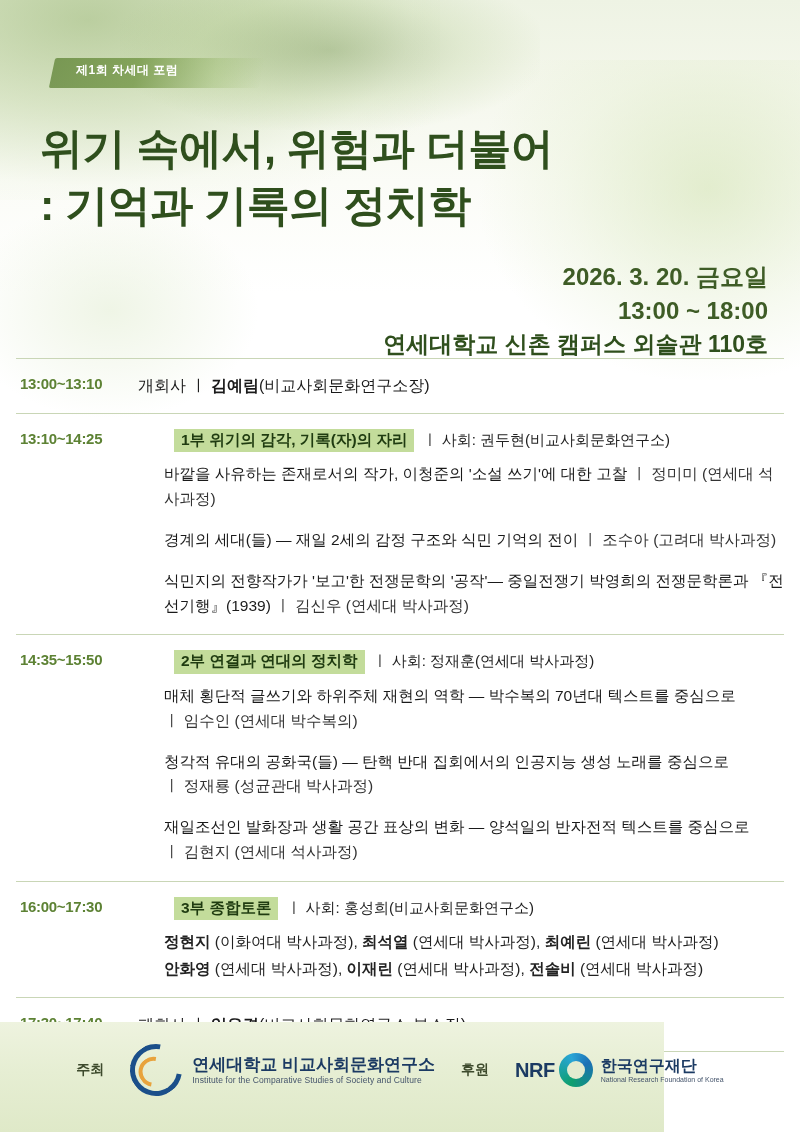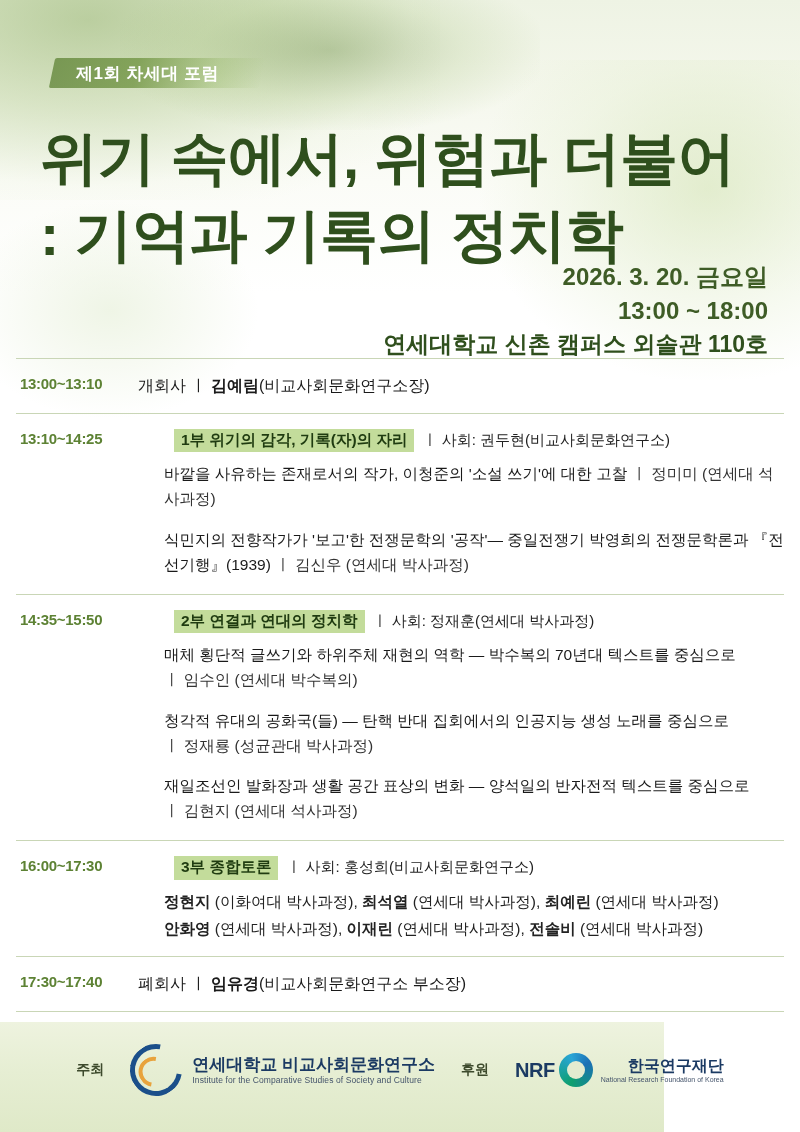--- a/index.html
+++ b/index.html
@@ -64,33 +64,33 @@
     width: 210px; height: 30px;
     background: linear-gradient(90deg, rgba(93,130,52,0.75) 0%, rgba(112,148,66,0.78) 40%, rgba(150,183,104,0.35) 78%, rgba(190,212,158,0.05) 100%);
     transform: skewX(-12deg);
     border-radius: 2px;
   }
   .badge-text {
     position: absolute;
     top: 4px;
     left: 24px;
     color: #ffffff;
-    font-size: 17px;
+    font-size: 12px;
     font-weight: bold;
     letter-spacing: 0.5px;
     white-space: nowrap;
   }
 
   .title {
     position: absolute;
     top: 120px;
     left: 40px;
     width: 720px;
     color: #2f4f1d;
-    font-size: 58px;
+    font-size: 43px;
     font-weight: bold;
     line-height: 1.32;
     letter-spacing: -0.5px;
   }
   .title .line2 { display: block; }
 
   .meta {
     position: absolute;
     top: 260px;
     right: 32px;
@@ -238,21 +238,20 @@
   }
   .org-text .en {
     font-size: 8.5px;
     color: #44546b;
     letter-spacing: 0.1px;
   }
   .nrf {
     display: flex;
     align-items: center;
     gap: 8px;
-    text-align: right;
   }
   .nrf-mark {
     display: flex;
     align-items: center;
     gap: 4px;
   }
   .nrf-text {
     font-size: 20px;
     font-weight: bold;
     color: #1b3a63;
@@ -327,20 +326,24 @@
       <div class="time">13:10~14:25</div>
       <div class="content">
         <div class="session-head">
           <span class="sess-tag">1부 위기의 감각, 기록(자)의 자리</span>
           <span class="sess-chair">ㅣ 사회: 권두현(비교사회문화연구소)</span>
         </div>
         <div class="papers">
           <div class="paper">
             <span>바깥을 사유하는 존재로서의 작가, 이청준의 '소설 쓰기'에 대한 고찰</span>
             <span class="aff">ㅣ 정미미 (연세대 석사과정)</span>
+          </div>
+          <div class="paper">
+            <span>경계의 세대(들) — 재일 2세의 감정 구조와 식민 기억의 전이</span>
+            <span class="aff">ㅣ 조수아 (고려대 박사과정)</span>
           </div>
           <div class="paper">
             <span>식민지의 전향작가가 '보고'한 전쟁문학의 '공작'— 중일전쟁기 박영희의 전쟁문학론과 『전선기행』(1939)</span>
             <span class="aff">ㅣ 김신우 (연세대 박사과정)</span>
           </div>
         </div>
       </div>
     </div>
 
     <div class="rowline"></div>

